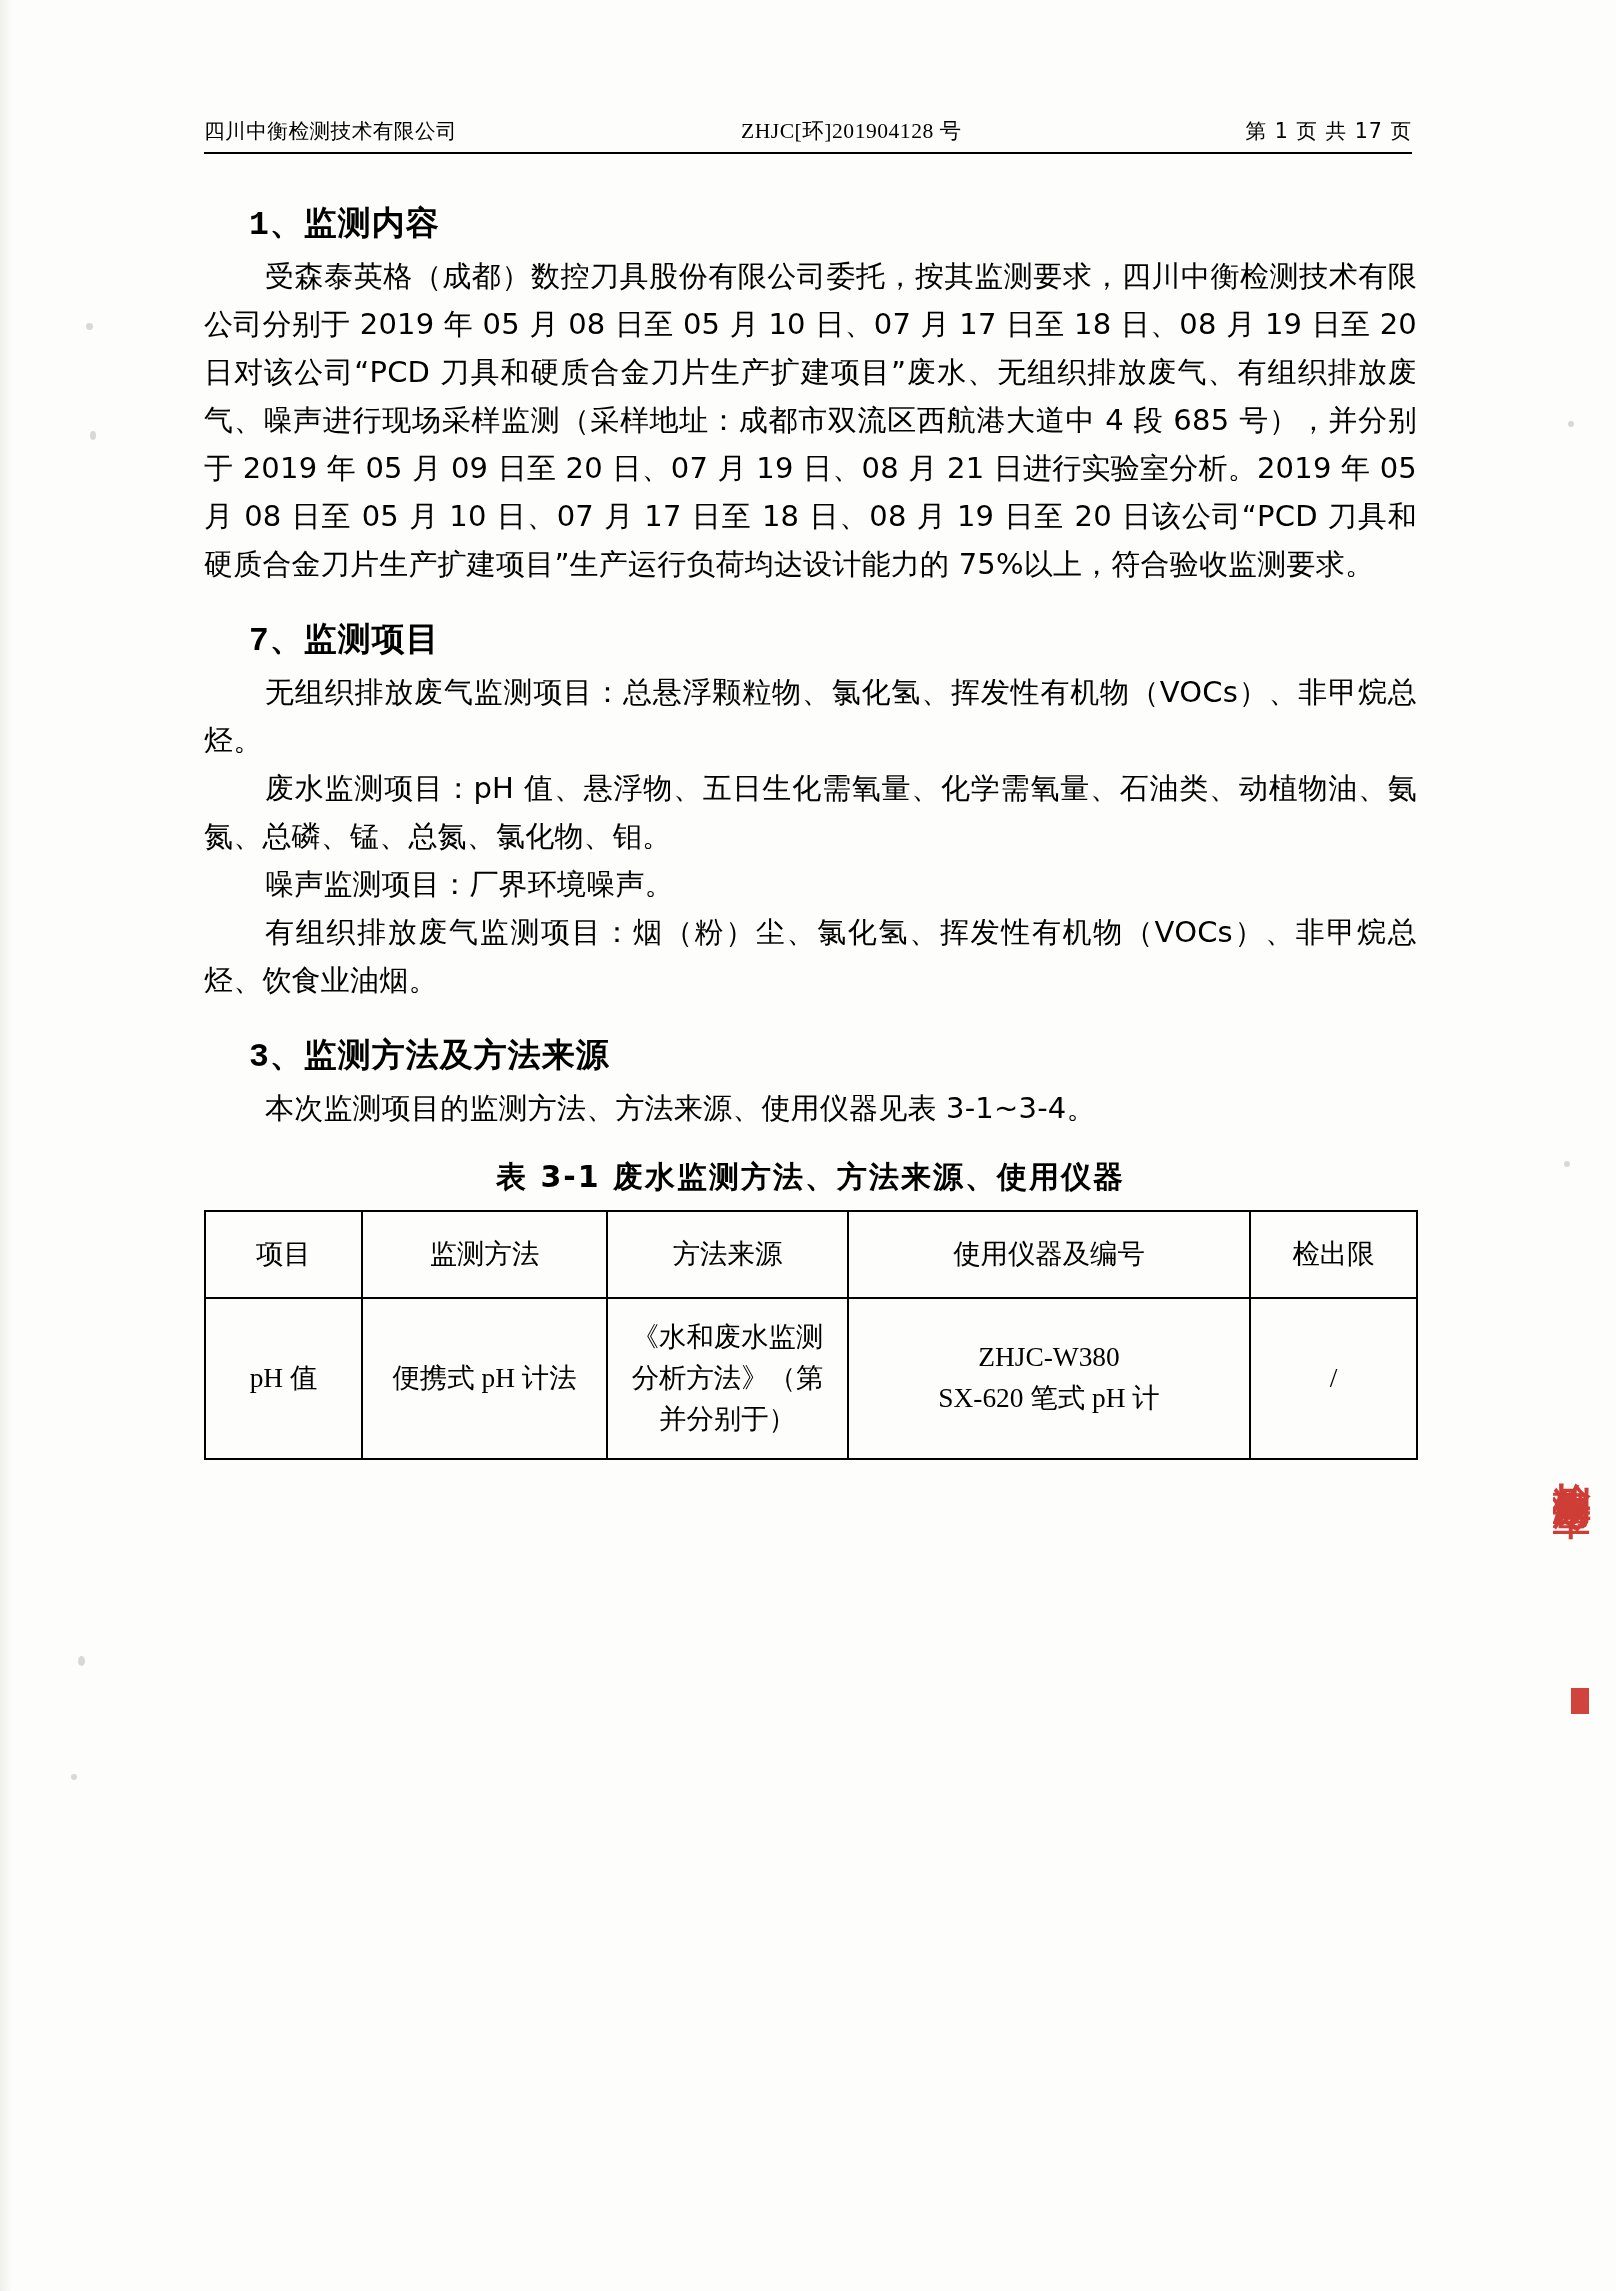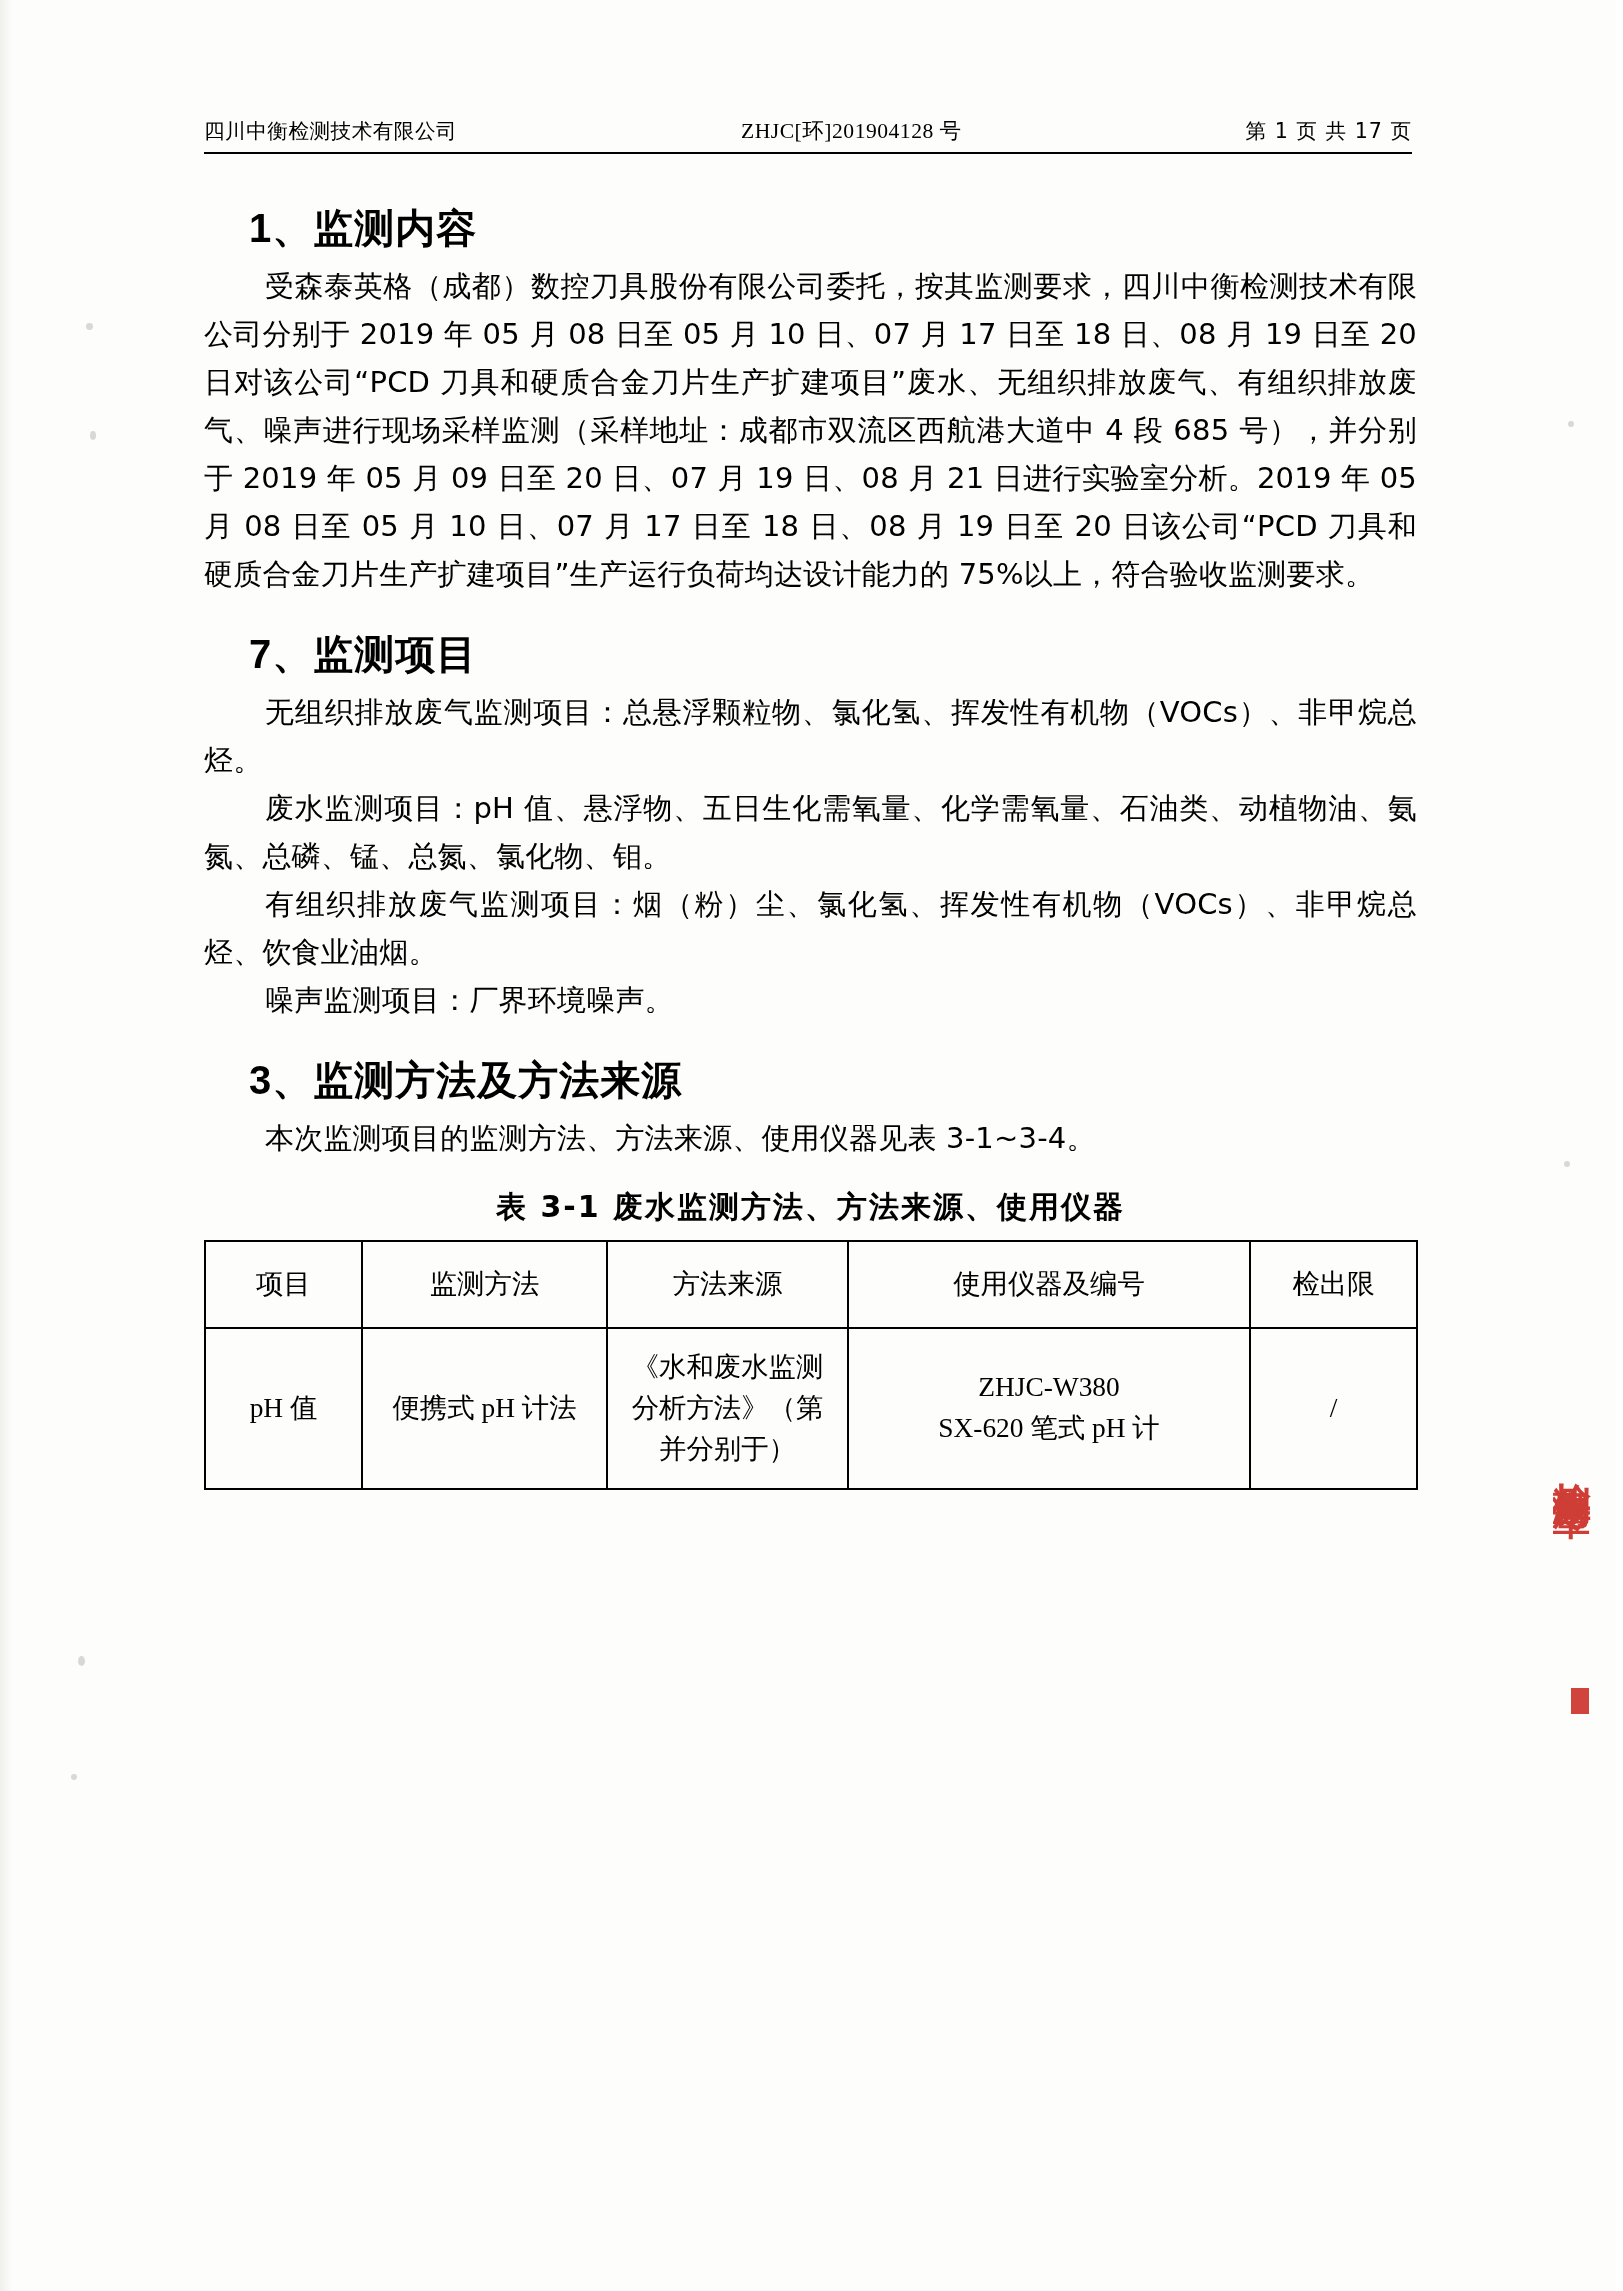--- a/index.html
+++ b/index.html
@@ -56,26 +56,26 @@
     background: #000000;
   }
   
   .content {
     position: absolute;
     left: 204px;
     top: 201px;
     width: 1213px;
   }
   h2.section {
-    font-size: 40px;
+    font-size: 33px;
     font-weight: bold;
     margin: 0 0 5.9px 0;
     padding-left: 45px;
     letter-spacing: 1px;
-    font-family: Liberation Sans, sans-serif;
+    font-family: Liberation Mono, monospace;
   }
   p.para {
     font-size: 29px;
     line-height: 48px;
     margin: 0;
     text-align: justify;
     text-justify: inter-ideograph;
     text-indent: 61px;
     letter-spacing: 0.2px;
   }
@@ -180,22 +180,22 @@
   <div class="content">
 
     <h2 class="section">1、监测内容</h2>
     <p class="para cjk">受森泰英格（成都）数控刀具股份有限公司委托，按其监测要求，四川中衡检测技术有限公司分别于 2019 年 05 月 08 日至 05 月 10 日、07 月 17 日至 18 日、08 月 19 日至 20 日对该公司“PCD 刀具和硬质合金刀片生产扩建项目”废水、无组织排放废气、有组织排放废气、噪声进行现场采样监测（采样地址：成都市双流区西航港大道中 4 段 685 号），并分别于 2019 年 05 月 09 日至 20 日、07 月 19 日、08 月 21 日进行实验室分析。2019 年 05 月 08 日至 05 月 10 日、07 月 17 日至 18 日、08 月 19 日至 20 日该公司“PCD 刀具和硬质合金刀片生产扩建项目”生产运行负荷均达设计能力的 75%以上，符合验收监测要求。</p>
 
     <div class="sec-gap"></div>
 
     <h2 class="section">7、监测项目</h2>
     <p class="para cjk">无组织排放废气监测项目：总悬浮颗粒物、氯化氢、挥发性有机物（VOCs）、非甲烷总烃。</p>
     <p class="para cjk">废水监测项目：pH 值、悬浮物、五日生化需氧量、化学需氧量、石油类、动植物油、氨氮、总磷、锰、总氮、氯化物、钼。</p>
+    <p class="para cjk">噪声监测项目：厂界环境噪声。</p>
     <p class="para cjk">有组织排放废气监测项目：烟（粉）尘、氯化氢、挥发性有机物（VOCs）、非甲烷总烃、饮食业油烟。</p>
-    <p class="para cjk">噪声监测项目：厂界环境噪声。</p>
 
     <div class="sec-gap"></div>
 
     <h2 class="section">3、监测方法及方法来源</h2>
     <p class="para cjk">本次监测项目的监测方法、方法来源、使用仪器见表 3-1~3-4。</p>
 
     <div class="table-title cjk">表 3-1    废水监测方法、方法来源、使用仪器</div>
 
     <table class="tbl">
       <colgroup>

